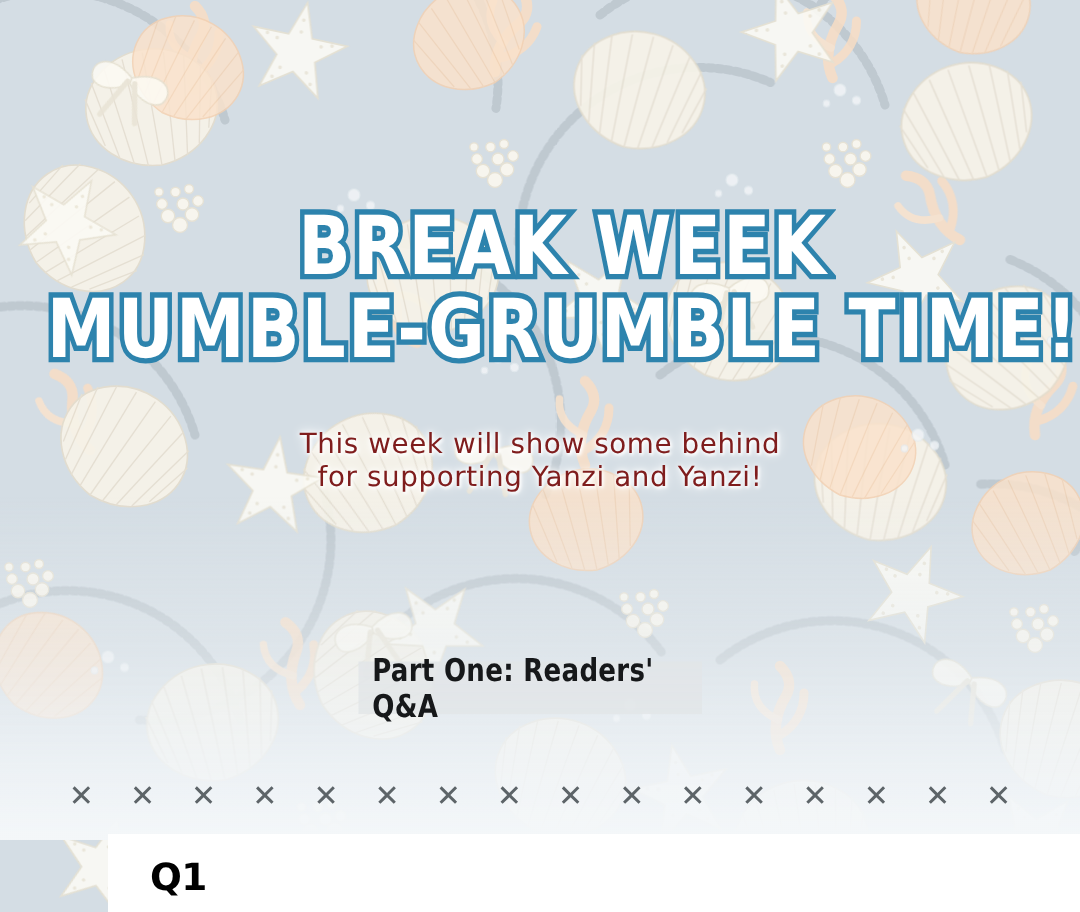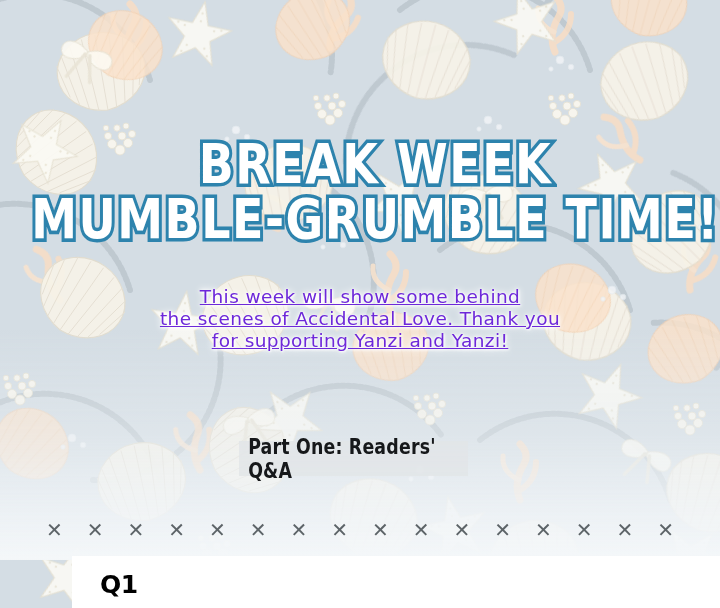--- a/index.html
+++ b/index.html
@@ -73,29 +73,28 @@
     left: 0;
     right: 0;
     top: 286px;
     text-align: center;
   }
   .intro-line {
     display: block;
     font-family: "DejaVu Sans", sans-serif;
     font-size: 18.5px;
     font-weight: 400;
-    color: #6d28d9;
+    color: #7f1d1d;
     letter-spacing: 0.4px;
     line-height: 22px;
     text-shadow:
       0 0 3px #ffffff,
       0 0 6px #ffffff,
       0 0 9px rgba(255,255,255,0.92),
       1px 1px 2px rgba(255,255,255,0.95);
-    text-decoration: underline;
   }
 
   
   .part-band {
     position: absolute;
     left: 239px;
     top: 441px;
     width: 229px;
     height: 35px;
     background: rgba(226,229,232,0.86);
@@ -354,21 +353,20 @@
 
   <div class="bg-fade"></div>
 
   <div class="title-block">
     <span class="title-line title-line-1">BREAK WEEK</span>
     <span class="title-line title-line-2">MUMBLE-GRUMBLE TIME!</span>
   </div>
 
   <div class="intro-block">
     <span class="intro-line">This week will show some behind</span>
-    <span class="intro-line">the scenes of Accidental Love. Thank you</span>
     <span class="intro-line">for supporting Yanzi and Yanzi!</span>
   </div>
 
   <div class="part-band">
     <span class="part-band-label">Part One: Readers' Q&amp;A</span>
   </div>
 
   <div class="x-divider" id="x-divider">
       <span class="x-mark" style="color: rgb(93, 100, 104);">✕</span>
       <span class="x-mark" style="color: rgb(93, 100, 104);">✕</span>

